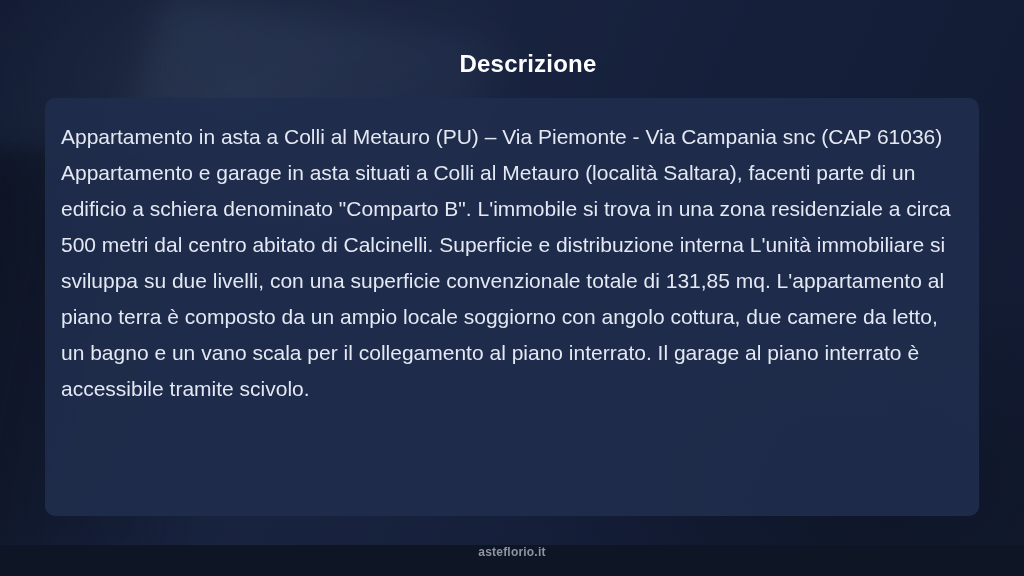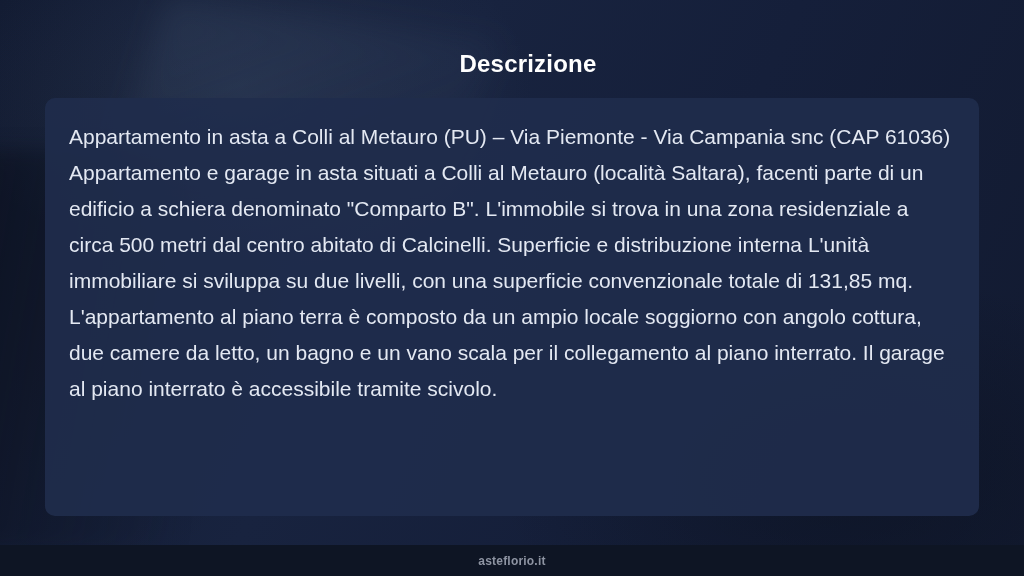--- a/index.html
+++ b/index.html
@@ -43,36 +43,35 @@
     letter-spacing: 0.2px;
     padding-left: 32px;
   }
 
   .description-panel {
     position: absolute;
     left: 45px; top: 98px;
     width: 934px; height: 418px;
     background: rgba(32, 44, 76, 0.92);
     border-radius: 10px;
-    padding: 21px 24px;
+    padding: 21px 16px;
   }
   .description-text {
     color: #e3e8f2;
     font-size: 21px;
     line-height: 36px;
     font-weight: 400;
   }
 
   .footer-bar {
     position: absolute;
     left: 0; bottom: 0;
     width: 1024px; height: 31px;
     background: #0e1524;
     display: flex;
-    align-items: center;
     justify-content: center;
   }
   .footer-site {
     color: #8e94a2;
     font-size: 12px;
     font-weight: bold;
     letter-spacing: 0.2px;
   }
 </style>
 </head>

